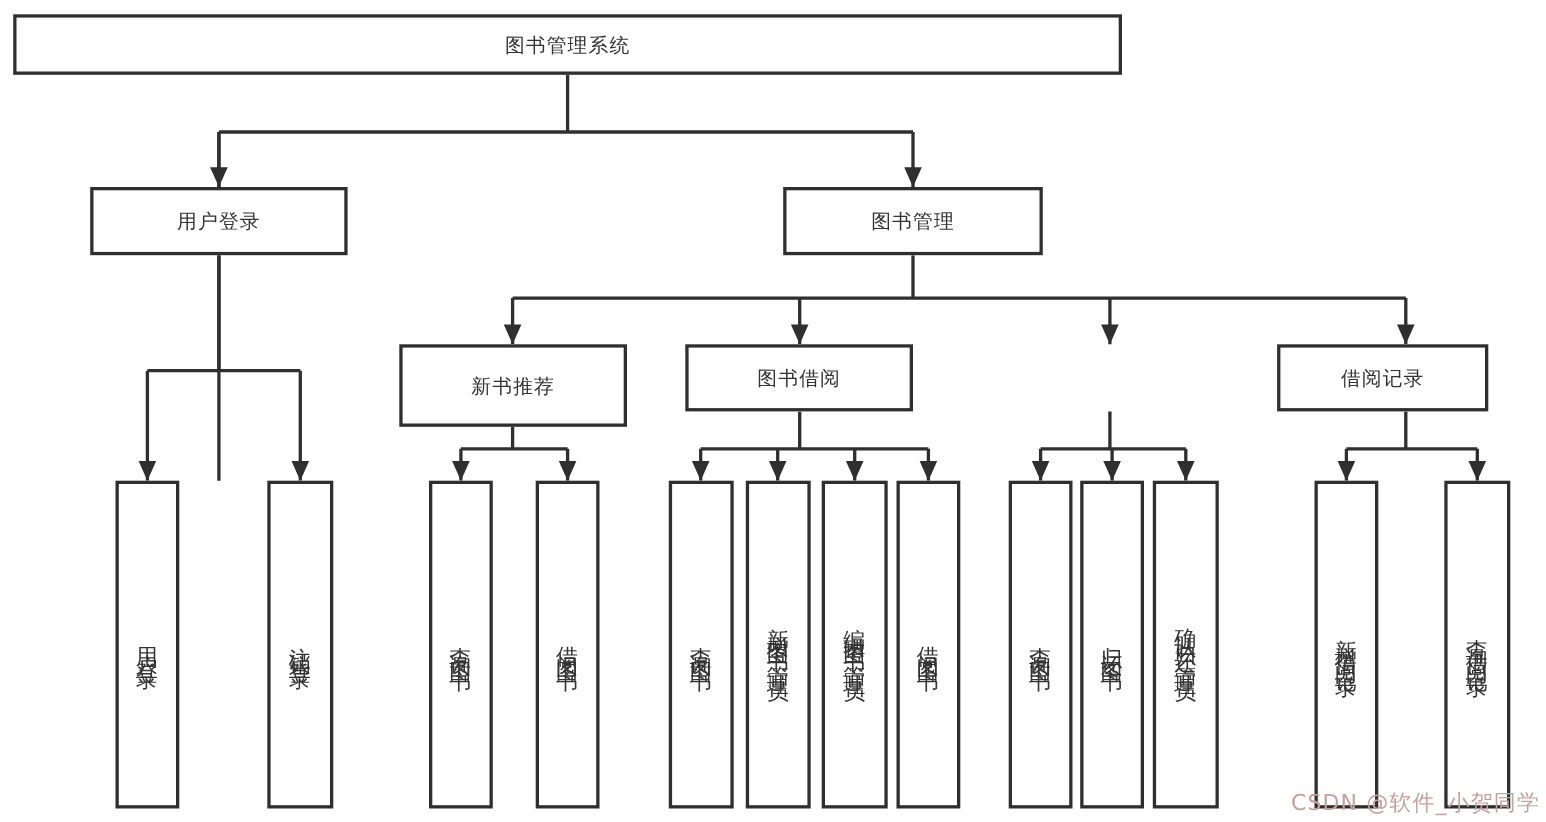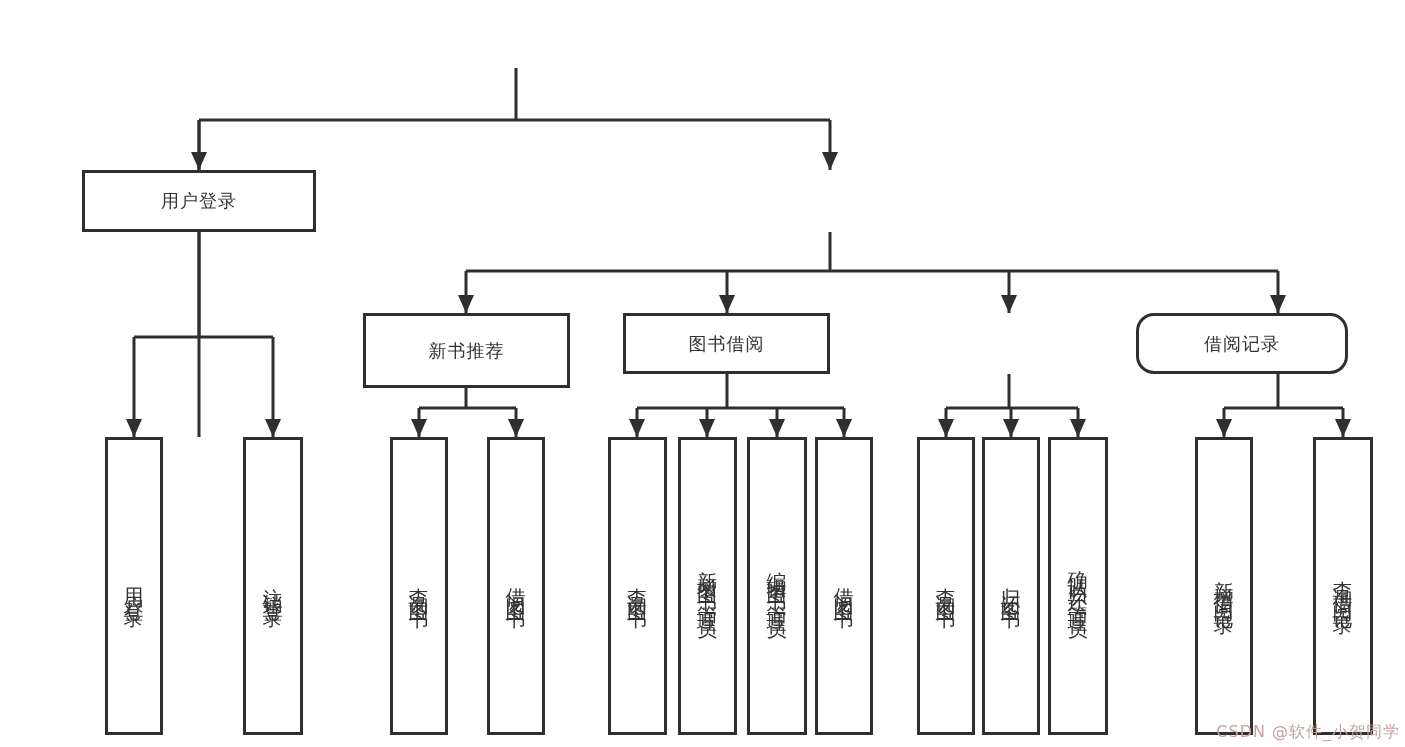--- a/index.html
+++ b/index.html
@@ -32,21 +32,21 @@
     writing-mode: vertical-rl;
     text-orientation: mixed;
     font-size: 20px;
     line-height: 1;
     letter-spacing: 7px;
   }
   #watermark {
     position: absolute;
     right: 5px;
     bottom: 4px;
-    font-size: 16px;
+    font-size: 20px;
     color: #c5a0a0;
     letter-spacing: 1px;
     white-space: nowrap;
   }
 </style>
 </head>
 <body>
 
 <div id="diagram-canvas">
 
@@ -85,32 +85,38 @@
       <polygon points="769,419 785,419 777,437"></polygon>
       <polygon points="836,419 852,419 844,437"></polygon>
       <polygon points="938,419 954,419 946,437"></polygon>
       <polygon points="1003,419 1019,419 1011,437"></polygon>
       <polygon points="1070,419 1086,419 1078,437"></polygon>
       <polygon points="1216,419 1232,419 1224,437"></polygon>
       <polygon points="1335,419 1351,419 1343,437"></polygon>
     </g>
   </svg>
 
+  <div class="node" style="left:12px; top:13px; width:1008px; height:55px;">
+    <span>图书管理系统</span>
+  </div>
 
   <div class="node" style="left:82px; top:170px; width:234px; height:62px;">
     <span>用户登录</span>
+  </div>
+  <div class="node" style="left:712px; top:170px; width:236px; height:62px;">
+    <span>图书管理</span>
   </div>
 
   <div class="node" style="left:363px; top:313px; width:207px; height:75px;">
     <span>新书推荐</span>
   </div>
   <div class="node" style="left:623px; top:313px; width:207px; height:61px;">
     <span>图书借阅</span>
   </div>
-  <div class="node" style="left:1136px; top:313px; width:212px; height:61px;border-radius:18px;">
+  <div class="node" style="left:1161px; top:313px; width:192px; height:61px;">
     <span>借阅记录</span>
   </div>
 
   <div class="node leaf" style="left:105px; top:437px; width:58px; height:298px;">
     <span>用户登录</span>
   </div>
   <div class="node leaf" style="left:243px; top:437px; width:60px; height:298px;">
     <span>注销登录</span>
   </div>
 

